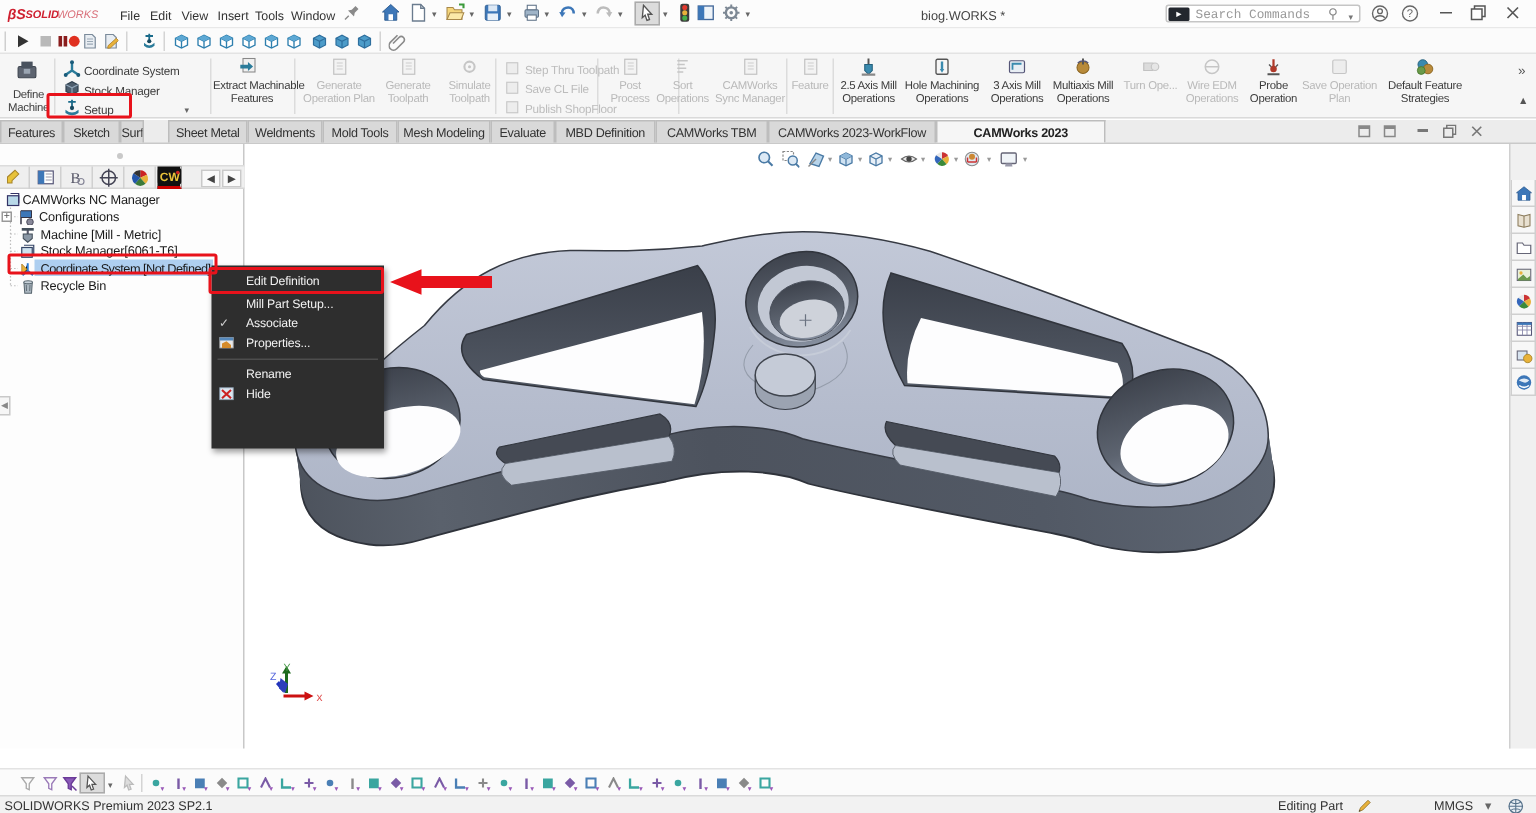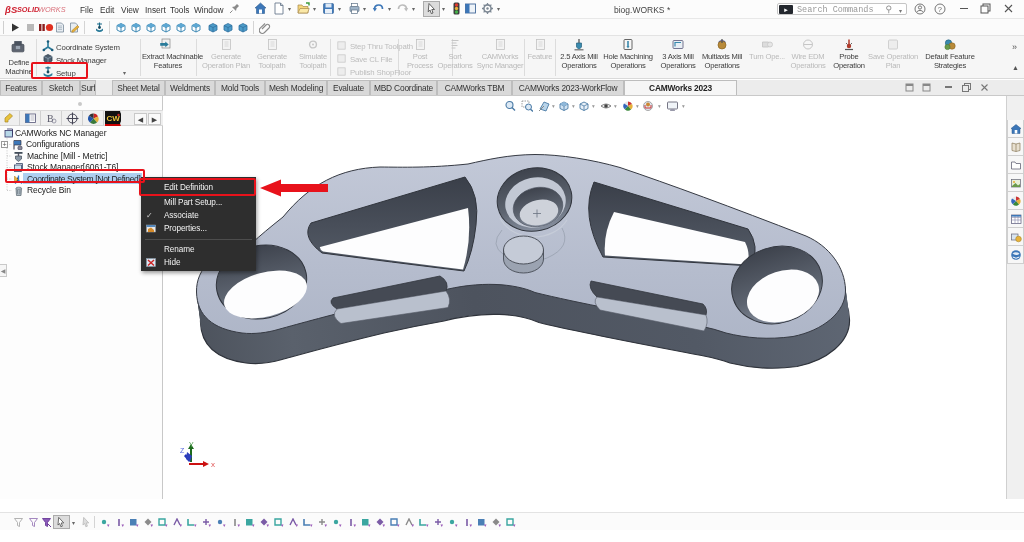--- a/index.html
+++ b/index.html
@@ -37,21 +37,21 @@
 #ptabs { position:absolute; left:0; top:14px; width:163px; height:16px; background:#efefef; border-top:1px solid #dcdcdc; border-bottom:1px solid #d6d6d6; }
 .ptab { position:absolute; top:0px; width:20px; height:15px; border-right:1px solid #d0d0d0; text-align:center; font-size:9px; line-height:15px; }
 .trow { position:absolute; left:0; width:163px; height:11px; line-height:11px; white-space:nowrap; font-size:8.5px; color:#1a1a1a; letter-spacing:-0.1px; }
 
 #viewport { left:164px; top:96px; width:842px; height:403px; background:#fff; }
 #headsup { position:absolute; left:340px; top:3px; height:14px; font-size:10px; color:#5b7fa6; }
 
 #taskpane { left:1006px; top:96px; width:18px; height:403px; background:#f0f0f0; border-left:1px solid #d0d0d0; }
 .tpi { position:absolute; left:0px; width:17px; height:18px; border:1px solid #cfcfcf; border-top:none; background:#f7f7f7; text-align:center; font-size:10px; line-height:18px; }
 
-#ctxmenu { left:141px; top:177px; width:115px; height:94px; background:#2e2e2e; box-shadow:1px 2px 4px rgba(0,0,0,.4); z-index:30; }
+#ctxmenu { left:141px; top:177px; width:115px; height:122px; background:#2e2e2e; box-shadow:1px 2px 4px rgba(0,0,0,.4); z-index:30; }
 .mi { position:absolute; left:0; width:115px; font-size:8.2px; color:#f2f2f2; letter-spacing:-0.1px; }
 .mi .mico { position:absolute; left:5px; top:0; width:11px; height:9px; font-size:8px; }
 .mi .mtxt { position:absolute; left:23px; top:0; }
 .msep { position:absolute; left:4px; width:107px; height:1px; background:#4d4d4d; }
 
 .redbox { position:absolute; border:2.5px solid #e8121b; border-radius:2px; z-index:40; }
 #arrowred { z-index:40; }
 
 #mtabs { left:0; top:499px; width:1024px; height:13px; background:#fff; border-top:1px solid #d0d0d0; }
 .navb { position:absolute; top:2px; width:9px; height:9px; background:#8d9cba; border:1px solid #7787a8; color:#eef; font-size:6px; text-align:center; line-height:9px; }
@@ -398,21 +398,21 @@
 
   <div id="tabrow" class="abs">
       <div class="tab" style="left:0px;width:42px">Features</div>
       <div class="tab" style="left:42px;width:38px">Sketch</div>
       <div class="tab" style="left:80px;width:16px">Surfaces</div>
       <div class="tab" style="left:112px;width:53px">Sheet Metal</div>
       <div class="tab" style="left:165px;width:50px">Weldments</div>
       <div class="tab" style="left:215px;width:50px">Mold Tools</div>
       <div class="tab" style="left:265px;width:62px">Mesh Modeling</div>
       <div class="tab" style="left:327px;width:43px">Evaluate</div>
-      <div class="tab" style="left:370px;width:67px">MBD Coordinate</div>
+      <div class="tab" style="left:370px;width:67px">MBD Definition</div>
       <div class="tab" style="left:437px;width:75px">CAMWorks TBM</div>
       <div class="tab" style="left:512px;width:112px">CAMWorks 2023-WorkFlow</div>
       <div class="tab active" style="left:624px;width:113px">CAMWorks 2023</div>
       <svg class="twin" style="left:905px" width="9" height="9" viewBox="0 0 9 9">
         <rect x="1" y="1" width="7" height="7" fill="none" stroke="#888" stroke-width="1"></rect>
         <rect x="1" y="1" width="7" height="2" fill="#888"></rect>
       </svg>
       <svg class="twin" style="left:922px" width="9" height="9" viewBox="0 0 9 9">
         <rect x="1" y="1" width="7" height="7" fill="none" stroke="#888" stroke-width="1"></rect>
         <rect x="1" y="1" width="7" height="2" fill="#888"></rect>
@@ -843,14 +843,28 @@
       <span class="abs" style="left:484.0px;top:9px;font-size:5px;color:#9a5ab8">▾</span>
       <svg class="abs" style="left:491.5px;top:5px" width="8" height="8" viewBox="0 0 8 8">
         <path d="M4,0.5 L7.5,4 L4,7.5 L0.5,4 Z" fill="#8a8a8a"></path>
       </svg>
       <span class="abs" style="left:498.5px;top:9px;font-size:5px;color:#9a5ab8">▾</span>
       <svg class="abs" style="left:506.0px;top:5px" width="8" height="8" viewBox="0 0 8 8">
         <path d="M1,1 L7,1 L7,7 L1,7 Z" fill="none" stroke="#3aa6a0" stroke-width="1.4"></path>
       </svg>
       <span class="abs" style="left:513.0px;top:9px;font-size:5px;color:#9a5ab8">▾</span>
     </div>
+  <div id="statusbar" class="abs">
+    <div class="abs" style="left:3px;top:1px">SOLIDWORKS Premium 2023 SP2.1</div>
+    <div class="abs" style="left:852px;top:1px">Editing Part</div>
+    <div class="abs" style="left:956px;top:1px">MMGS</div>
+    <div class="abs" style="left:990px;top:1px;color:#666">▾</div>
+    <svg class="abs" style="left:905px;top:1px" width="10" height="10" viewBox="0 0 10 10">
+        <path d="M1,9 L2,6.5 L7,1.5 L8.5,3 L3.5,8 Z" fill="#e8b23a" stroke="#8a6a20" stroke-width="0.5"></path>
+        <path d="M1,9 L2.2,8.7 L1.3,7.8 Z" fill="#444"></path>
+      </svg>
+      <svg class="abs" style="left:1005px;top:0.5px" width="11" height="11" viewBox="0 0 11 11">
+        <circle cx="5.5" cy="5.5" r="4.5" fill="#e8eef4" stroke="#55718a" stroke-width="0.8"></circle>
+        <path d="M1,5.5 L10,5.5 M5.5,1 L5.5,10 M2.2,2.8 C4,4.2 7,4.2 8.8,2.8 M2.2,8.2 C4,6.8 7,6.8 8.8,8.2" stroke="#55718a" stroke-width="0.7" fill="none"></path>
+      </svg>
+  </div>
 
 </div>
 
 </body></html>

